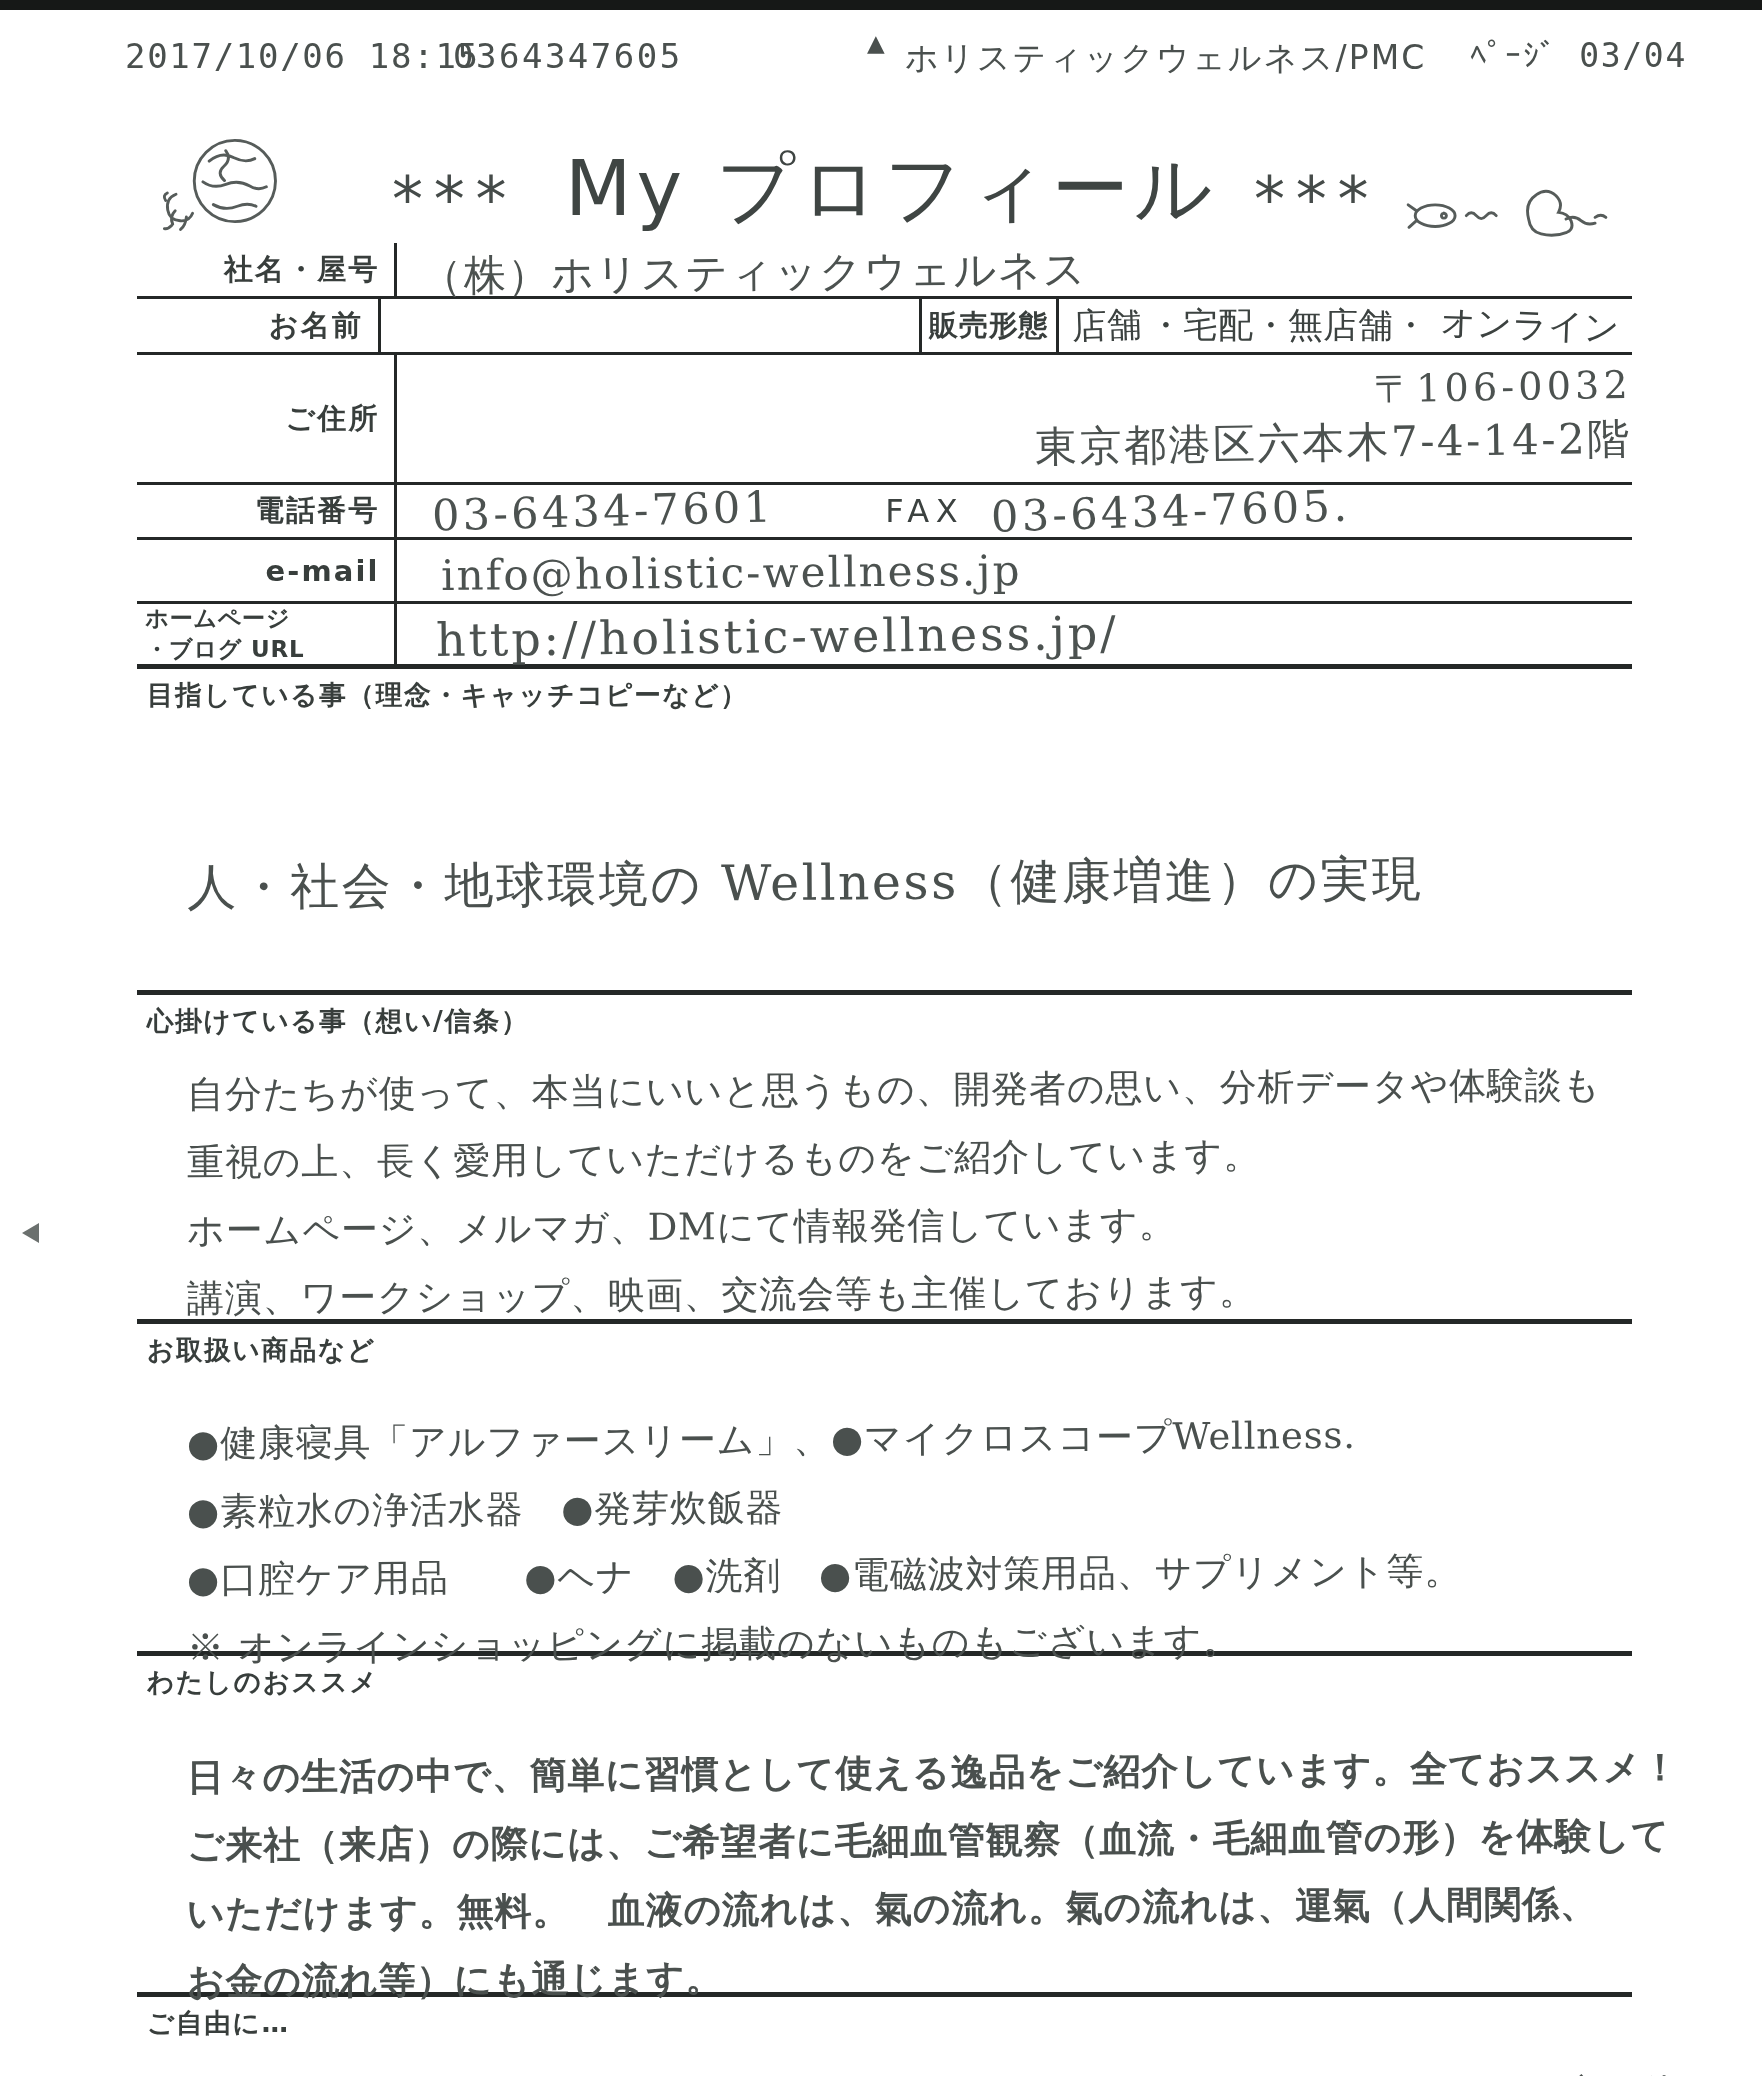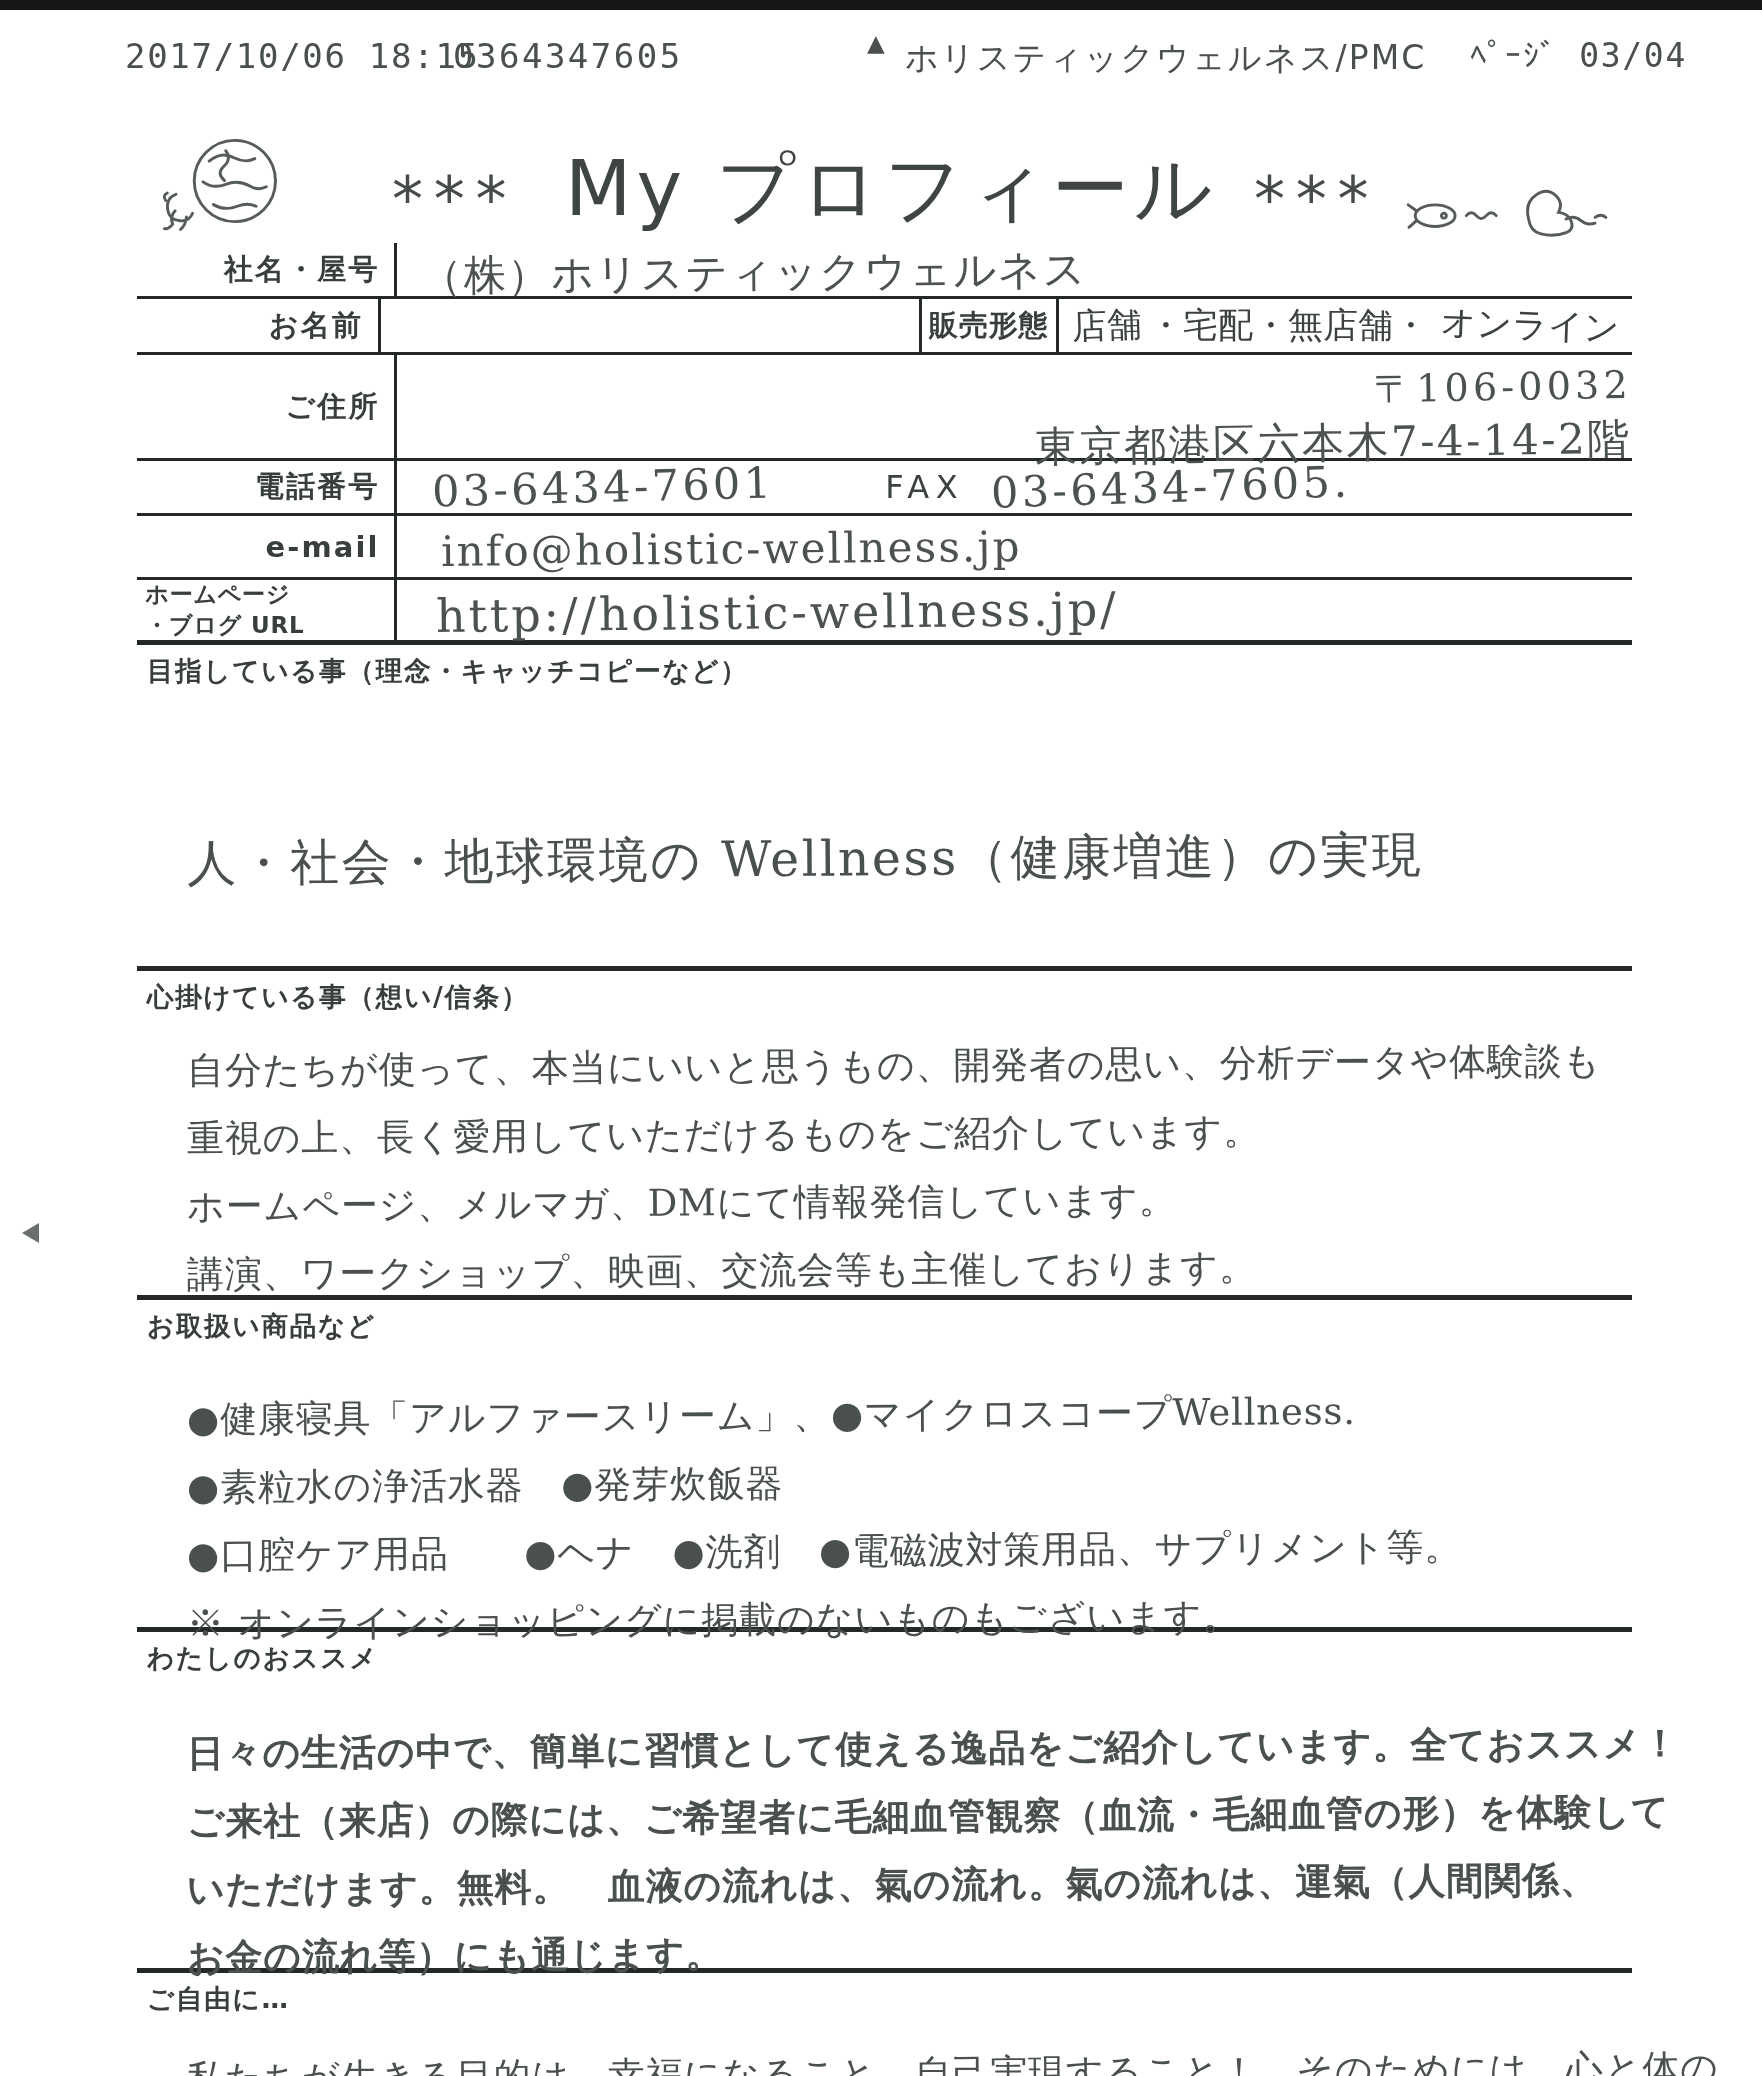--- a/index.html
+++ b/index.html
@@ -26,21 +26,21 @@
   .title-stars{ position:absolute; top:163px; font-size:62px; letter-spacing:10.8px; color:#454b49; font-weight:500; }
   .stars-left{ left:392px; }
   .stars-right{ left:1254px; }
   .page-title{ position:absolute; left:565px; top:138px; font-size:77px; letter-spacing:5px; color:#3f4543; font-weight:500; white-space:nowrap; }
 
   
   .table{ position:absolute; left:137px; top:243px; width:1495px;
     border:4.2px solid #23272
 6; border-color:#232726; border-top-width:6.6px; background:#fff; }
   .row{ display:flex; width:100%; border-bottom:3.7px solid #242827; }
-  .r1{ height:56px; } .r2{ height:56px; } .r3{ height:106px; }
+  .r1{ height:56px; } .r2{ height:56px; } .r3{ height:130px; }
   .r4{ height:55px; } .r5{ height:64px; }
   .r6{ height:65px; border-bottom-width:5px; }
   .lbl{ width:260px; border-right:3.3px solid #242827; display:flex; align-items:center;
     justify-content:flex-end; padding-right:14.5px; font-size:29px; font-weight:600;
     letter-spacing:2.1px; color:#383e3c; white-space:nowrap; }
   .val{ flex:1; display:flex; align-items:center; position:relative; }
 
   .weblbl{ flex-direction:column; align-items:flex-start; justify-content:center; padding-left:8.3px; font-size:23px; letter-spacing:0.8px; }
 
   

